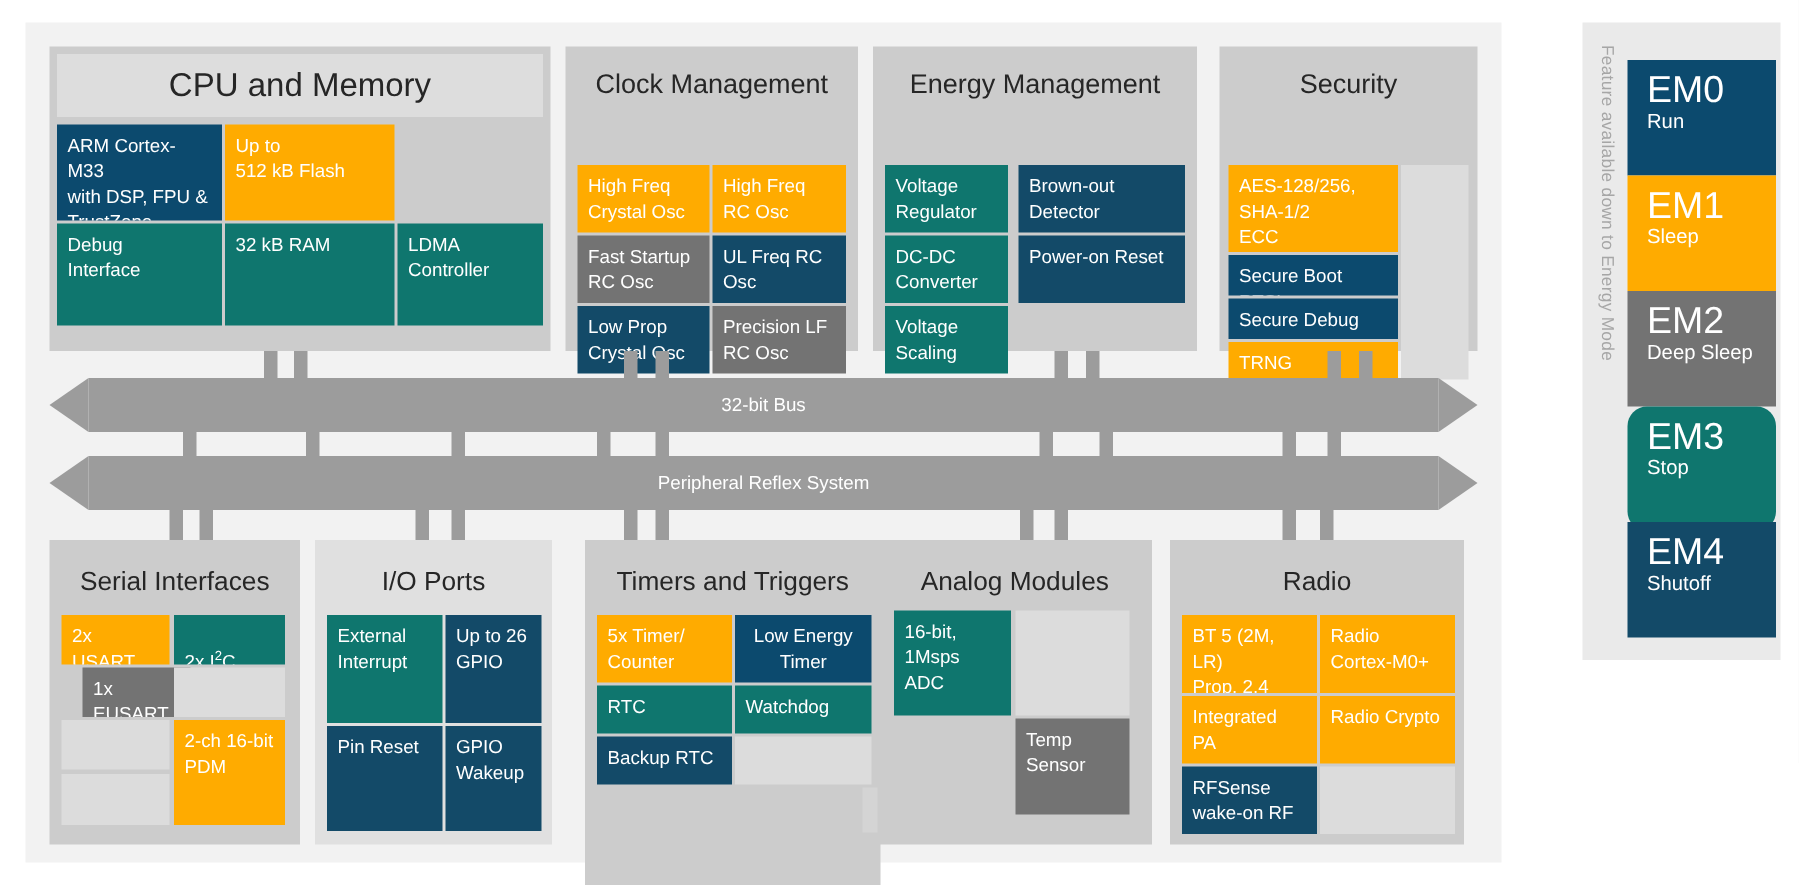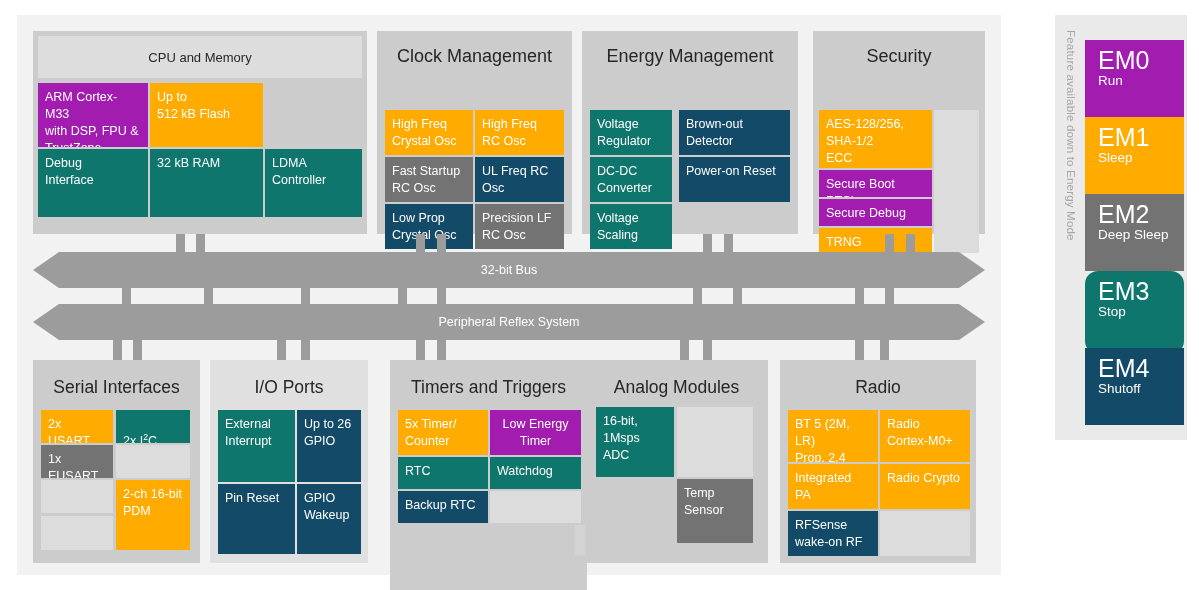--- a/index.html
+++ b/index.html
@@ -35,21 +35,21 @@
 
   
   .blk{
     position:absolute;box-sizing:border-box;
     color:#ffffff;
     font-size:12.5px;line-height:1.35;
     padding:6px 7px 0 7px;
     overflow:hidden;
     white-space:pre-line;
   }
-  .em0{background:#a21caf;}
+  .em0{background:#0c4a6e;}
   .em1{background:#ffab00;}
   .em2{background:#737373;}
   .em3{background:#0f766e;}
   .em4{background:#134a68;}
   .empty{background:#dcdcdc;}
   .empty-d{background:#d2d2d2;}
 
   
   .bus{position:absolute;}
   .bus .bar{
@@ -88,21 +88,21 @@
   sup{font-size:0.7em;vertical-align:super;line-height:0;}
 </style>
 </head>
 <body>
 
 <div id="root">
 
   <div class="canvas"></div>
 
   <div class="panel dark" style="left:33px;top:31px;width:334px;height:203px;">
-    <div class="panel-title boxed" style="left:5px;top:5px;width:324px;height:42px;font-size:13px;">CPU and Memory</div>
+    <div class="panel-title boxed" style="left:5px;top:5px;width:324px;height:42px;font-size:22px;">CPU and Memory</div>
     <div class="blk em0" style="left:5px;top:52px;width:110px;height:64px;">ARM Cortex-M33
 with DSP, FPU &amp;
 TrustZone</div>
     <div class="blk em1" style="left:117px;top:52px;width:113px;height:64px;">Up to
 512 kB Flash</div>
     <div class="blk empty-d" style="left:232px;top:52px;width:97px;height:64px;background:#cccccc;"></div>
     <div class="blk em3" style="left:5px;top:118px;width:110px;height:68px;">Debug
 Interface</div>
     <div class="blk em3" style="left:117px;top:118px;width:113px;height:68px;">32 kB RAM</div>
     <div class="blk em3" style="left:232px;top:118px;width:97px;height:68px;">LDMA
@@ -192,21 +192,21 @@
   <div class="stem" style="left:703px;top:340px;height:20px;"></div>
   <div class="stem" style="left:855px;top:340px;height:20px;"></div>
   <div class="stem" style="left:880px;top:340px;height:20px;"></div>
 
   <div class="panel dark" style="left:33px;top:360px;width:167px;height:203px;">
     <div class="panel-title" style="left:0;top:4px;width:167px;height:46px;font-size:17.5px;">Serial Interfaces</div>
     <div class="blk em1" style="left: 8px; top: 50px; width: 72px; height: 33px; position: absolute; margin-top: 0px;">2x USART</div>
     <div class="blk em3" style="left:83px;top:50px;width:74px;height:33px;">
       <span>2x I</span><sup>2</sup><span>C</span>
     </div>
-    <div class="blk em2" style="left:8px;top:85px;width:72px;height:33px;">1x EUSART</div>
+    <div class="blk em2" style="left:22px;top:85px;width:72px;height:33px;">1x EUSART</div>
     <div class="blk empty" style="left:83px;top:85px;width:74px;height:33px;"></div>
     <div class="blk empty" style="left:8px;top:120px;width:72px;height:33px;"></div>
     <div class="blk em1" style="left:83px;top:120px;width:74px;height:70px;">2-ch 16-bit
 PDM</div>
     <div class="blk empty" style="left:8px;top:156px;width:72px;height:34px;"></div>
   </div>
 
   <div class="panel light" style="left:210px;top:360px;width:158px;height:203px;">
     <div class="panel-title" style="left:0;top:4px;width:158px;height:46px;font-size:17.5px;">I/O Ports</div>
     <div class="blk em3" style="left:8px;top:50px;width:77px;height:72px;">External

